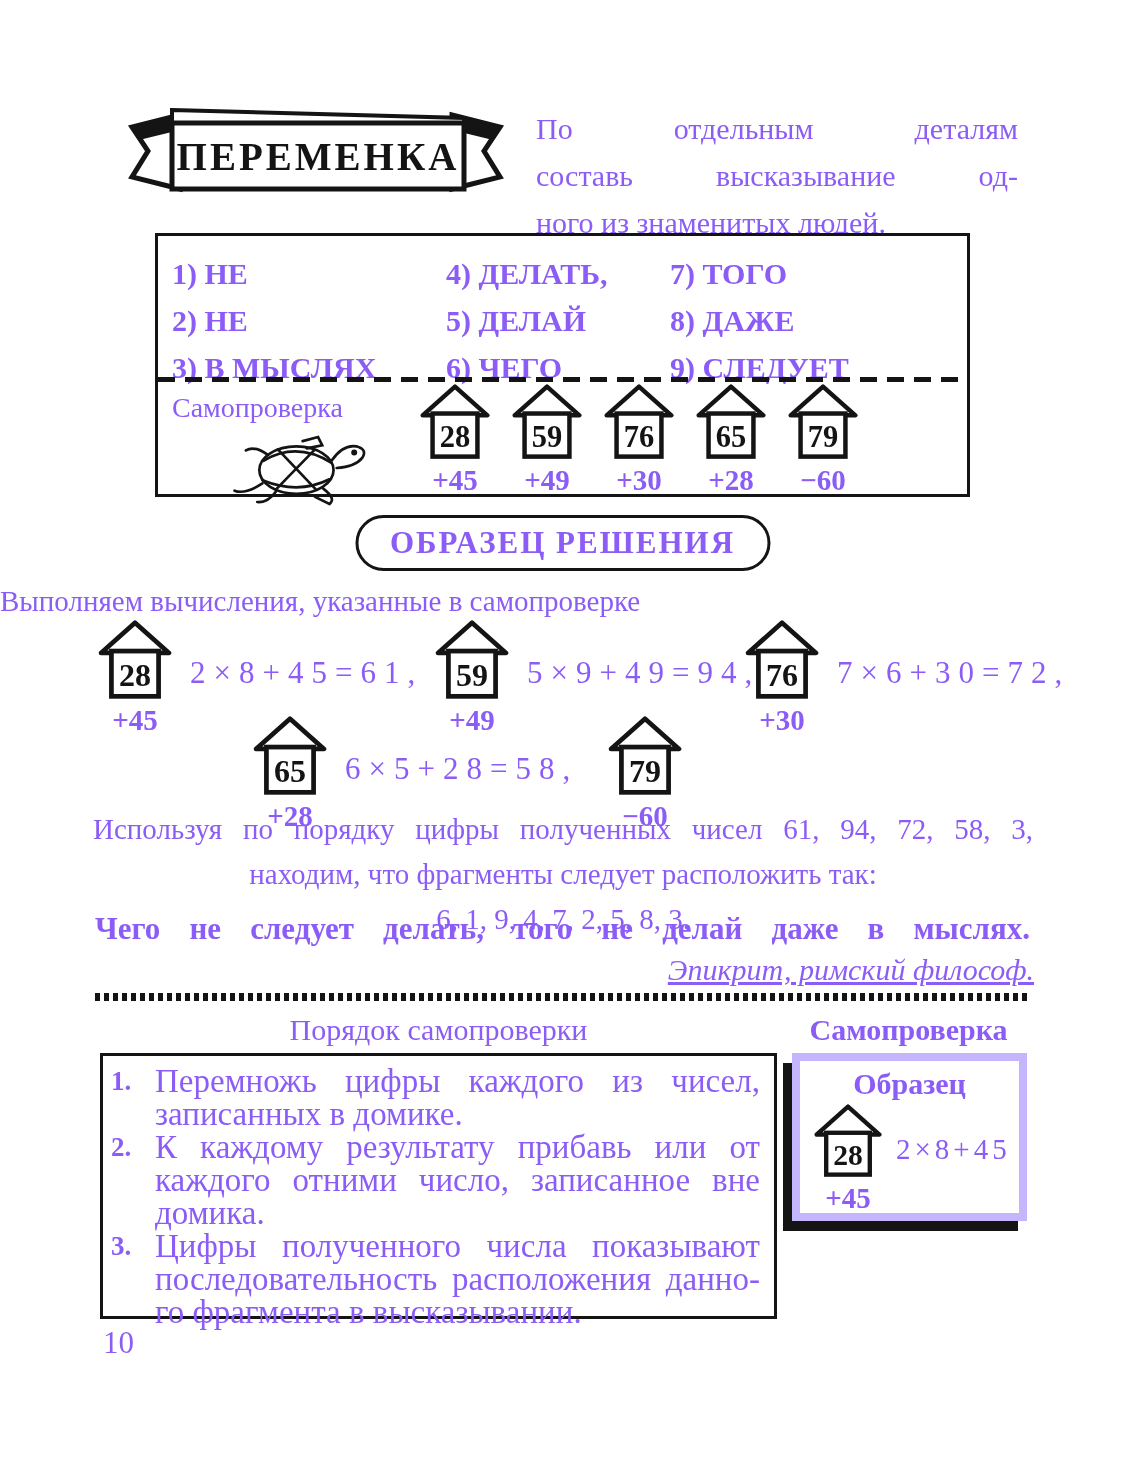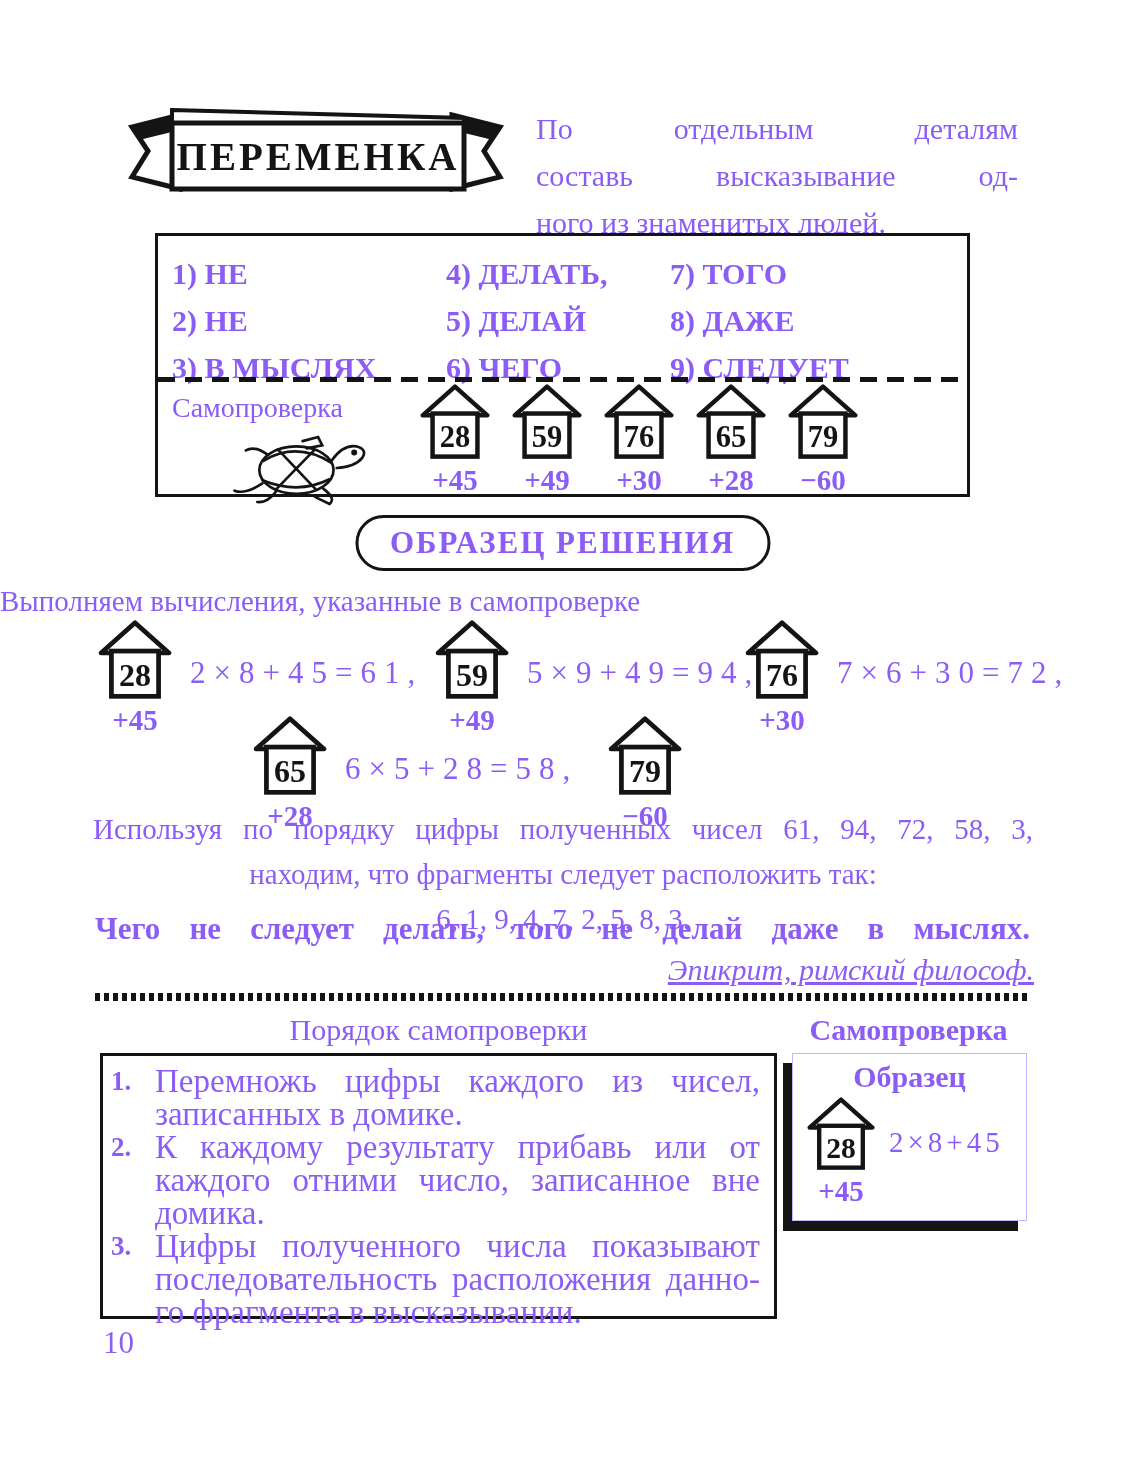--- a/index.html
+++ b/index.html
@@ -56,21 +56,21 @@
 
   
   .steps-box{position:absolute;left:100px;top:1048px;width:677px;height:266px;border:3px solid #141414;
     box-sizing:border-box;padding:9px 14px 6px 8px;background:#fff;}
   .step{display:grid;grid-template-columns:44px 1fr;}
   .step-num{font-weight:bold;font-size:27px;line-height:33px;}
   .step-line{font-size:33px;line-height:33px;text-align:justify;text-align-last:justify;}
   .step-line.last{text-align-last:left;}
 
   
-  .example-box{position:absolute;left:792px;top:1048px;width:235px;height:168px;border:1px solid #c4b5fd;
+  .example-box{position:absolute;left:792px;top:1048px;width:235px;height:168px;border:8px solid #c4b5fd;
     box-sizing:border-box;background:#fff;box-shadow:-9px 10px 0 #141414;}
   .example-label{margin-top:6px;text-align:center;font-weight:bold;font-size:30px;}
   .example-row{display:flex;gap:14px;margin-left:14px;margin-top:2px;}
   .example-expr{font-size:29px;letter-spacing:4px;margin-top:30px;white-space:nowrap;text-align:right;}
 
   .pagenum{position:absolute;left:103px;top:1320px;font-size:31px;}
 </style>
 </head>
 <body>
 

